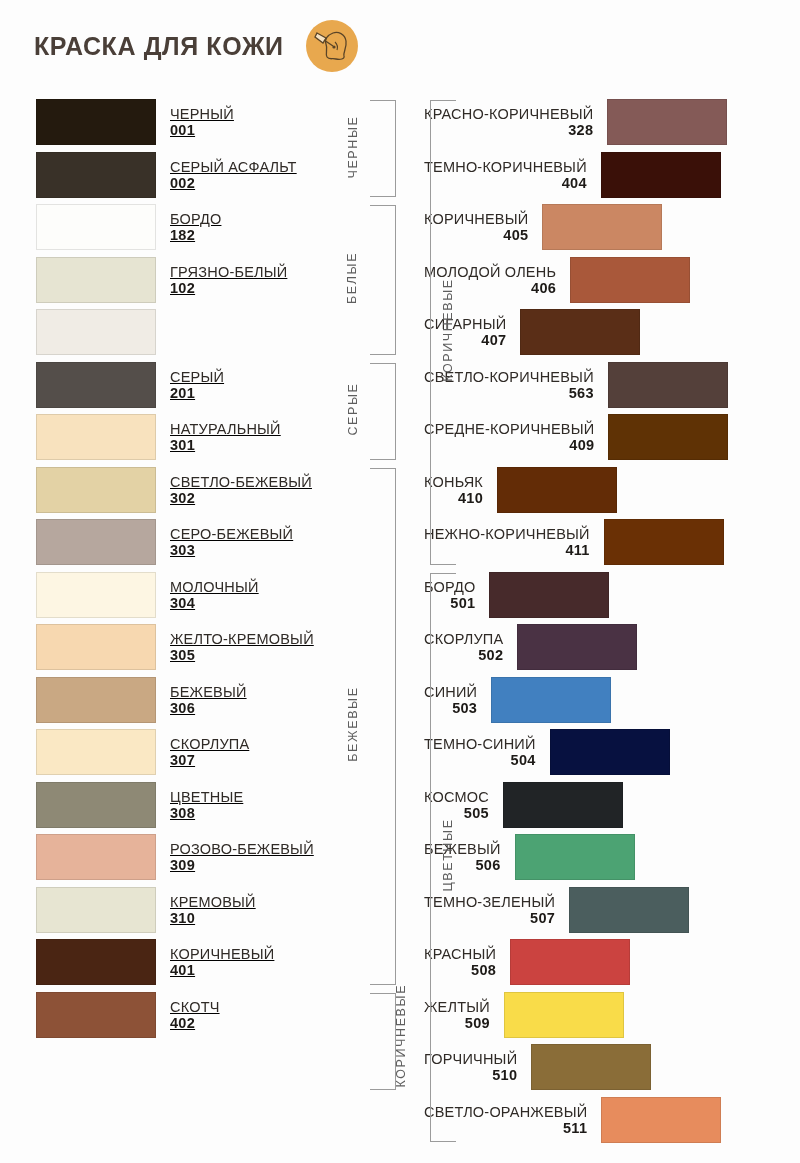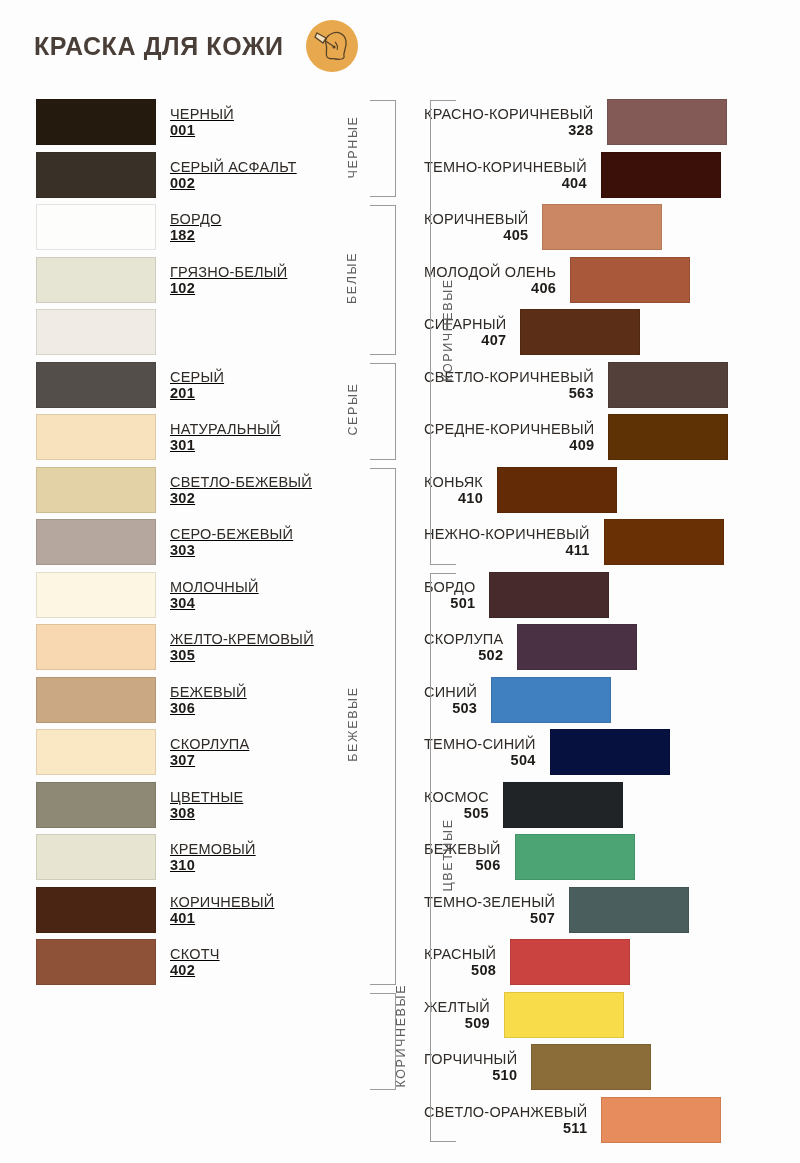--- a/index.html
+++ b/index.html
@@ -233,20 +233,27 @@
             <div class="meta meta-left">
               <div class="cname">СКОРЛУПА</div>
               <div class="ccode">307</div>
             </div>
           </div>
           <div class="row row-left">
             <div class="swatch" style="background: rgb(142, 137, 117);"></div>
             <div class="meta meta-left">
               <div class="cname">ЦВЕТНЫЕ</div>
               <div class="ccode">308</div>
+            </div>
+          </div>
+          <div class="row row-left">
+            <div class="swatch" style="background: rgb(230, 179, 154);"></div>
+            <div class="meta meta-left">
+              <div class="cname">РОЗОВО-БЕЖЕВЫЙ</div>
+              <div class="ccode">309</div>
             </div>
           </div>
           <div class="row row-left">
             <div class="swatch" style="background: rgb(231, 229, 210);"></div>
             <div class="meta meta-left">
               <div class="cname">КРЕМОВЫЙ</div>
               <div class="ccode">310</div>
             </div>
           </div>
           <div class="row row-left">

